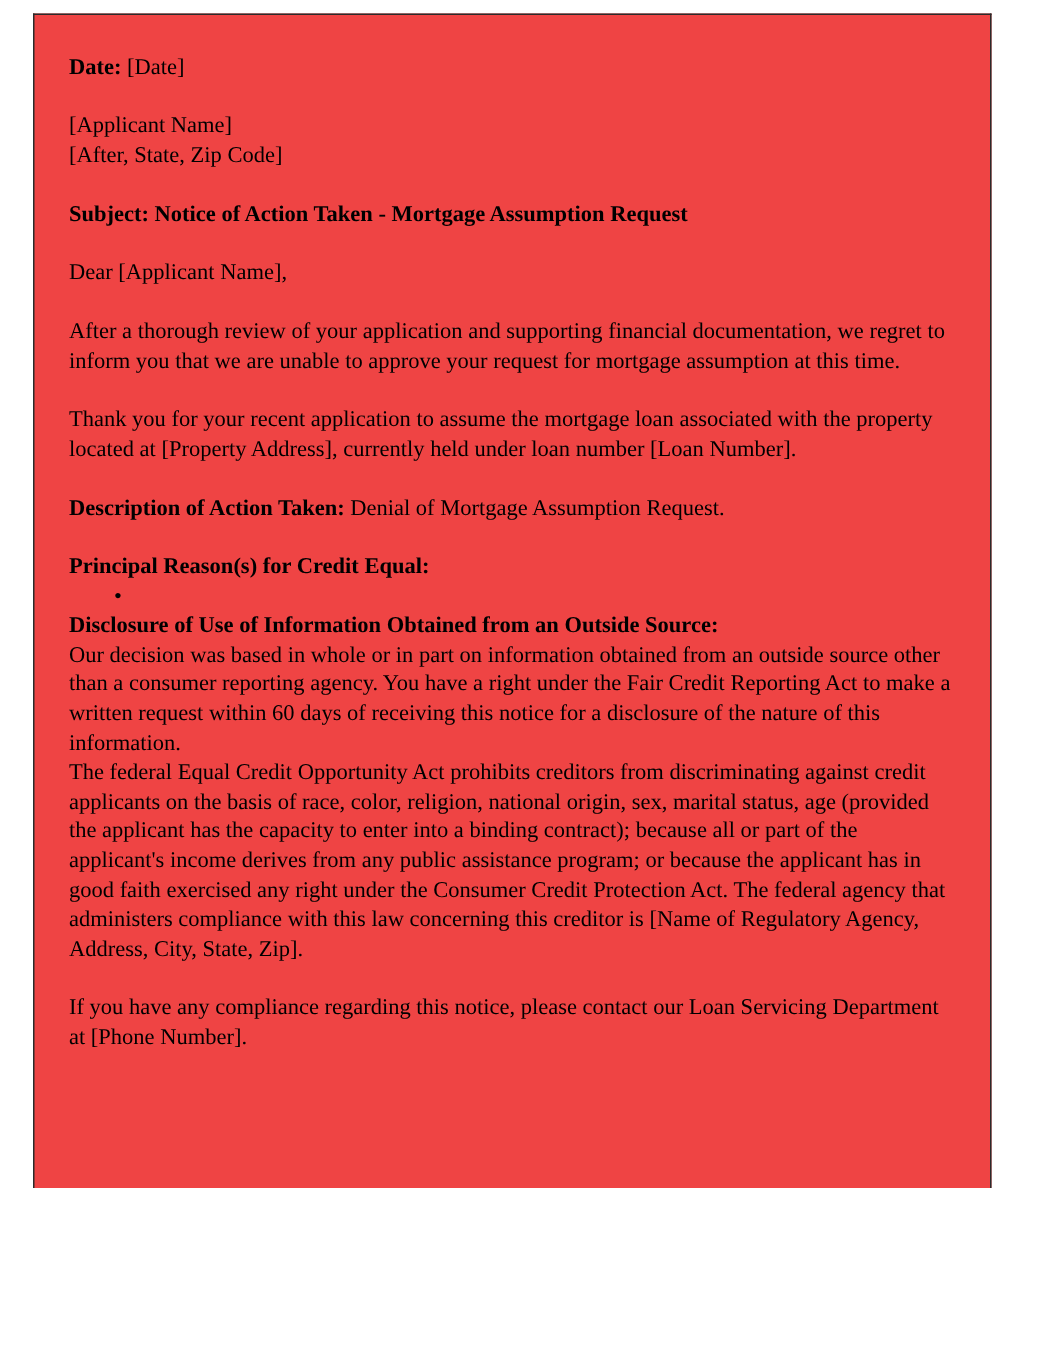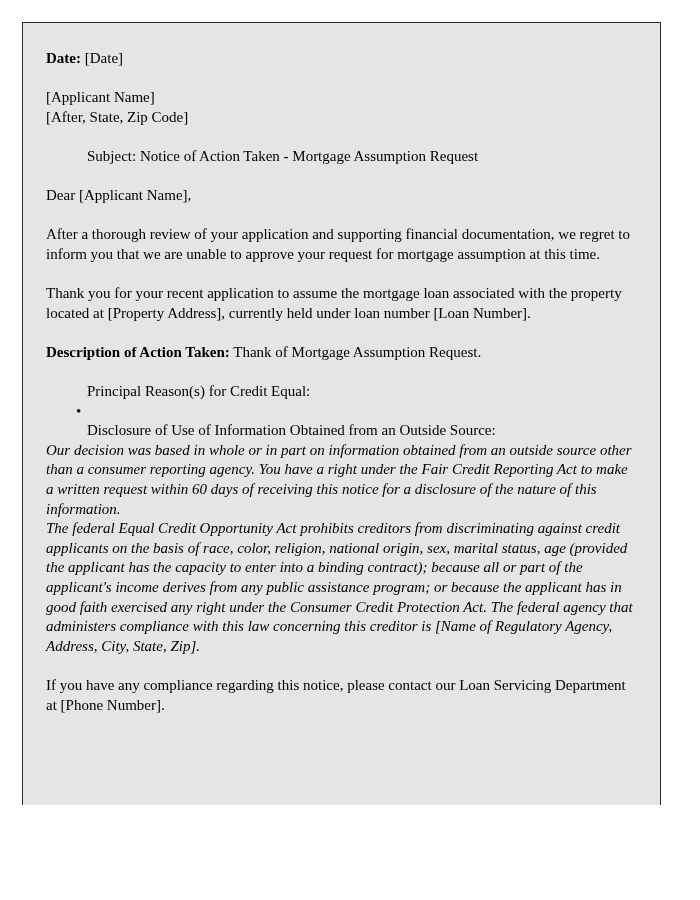--- a/index.html
+++ b/index.html
@@ -12,54 +12,53 @@
     height: 900px;
     overflow: hidden;
     font-family: "Liberation Serif", "DejaVu Serif", serif;
     color: #000000;
   }
 
   
   .page-sheet {
     position: absolute;
     left: 22px;
-    top: 22px;
+    top: 9px;
     width: 639px;
     height: 783px;
     box-sizing: border-box;
-    background: #e5e5e5;
+    background: #ef4444;
     border-left: 1.5px solid #2b2b2b;
     border-top: 1.5px solid #2b2b2b;
     border-right: 1.5px solid #2b2b2b;
     border-bottom: none;
     overflow: hidden;
   }
 
   .page-body {
     position: absolute;
     left: 23px;
     top: 26px;
     width: 592px;
     font-size: 15px;
     line-height: 19.6px;
   }
 
   .blk {
     margin: 0 0 0 0;
   }
   .gap-para { margin-top: 19.6px; }
-  .gap-tight { margin-top: 0; font-style: italic; }
+  .gap-tight { margin-top: 0; }
 
   .lbl-bold {
     font-weight: bold;
   }
 
   .heading-line {
-    font-weight: normal;
-    margin-left: 41px;
+    font-weight: bold;
   }
 
   .addr-line {
     display: block;
   }
 
   ul.reason-list {
     margin: 0;
     padding: 0 0 0 0;
     list-style: none;
@@ -96,21 +95,21 @@
     <div class="blk gap-para heading-line">Subject: Notice of Action Taken - Mortgage Assumption Request</div>
 
     <div class="blk gap-para">Dear [Applicant Name],</div>
 
     <div class="blk gap-para">After a thorough review of your application and supporting financial documentation, we regret to inform you that we are unable to approve your request for mortgage assumption at this time.</div>
 
     <div class="blk gap-para">Thank you for your recent application to assume the mortgage loan associated with the property located at [Property Address], currently held under loan number [Loan Number].</div>
 
     <div class="blk gap-para">
       <span class="lbl-bold">Description of Action Taken:</span>
-      <span>Thank of Mortgage Assumption Request.</span>
+      <span>Denial of Mortgage Assumption Request.</span>
     </div>
 
     <div class="blk gap-para heading-line">Principal Reason(s) for Credit Equal:</div>
 
     <ul class="reason-list gap-para">
       <li>
         <span class="bullet-dot">•</span>
       </li>
     </ul>
 

